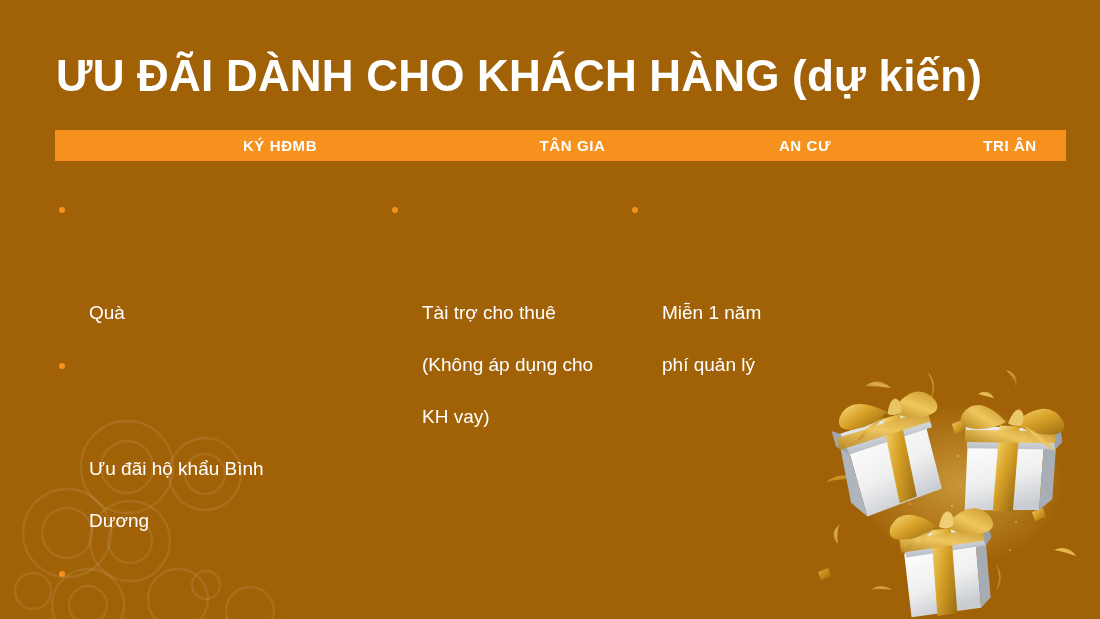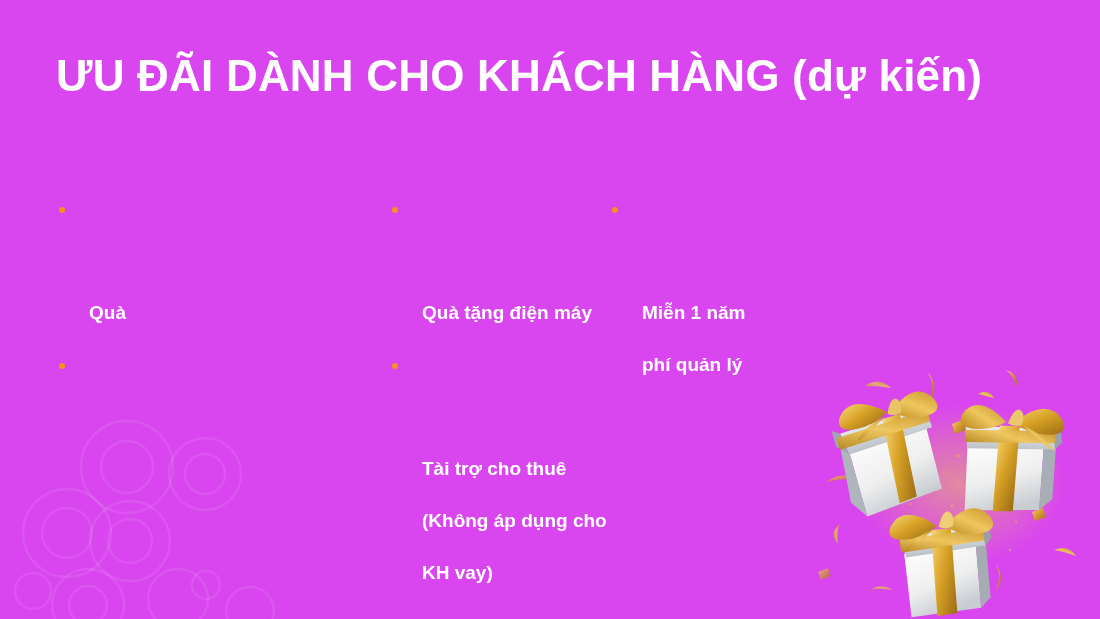--- a/index.html
+++ b/index.html
@@ -14,21 +14,21 @@
     background: #023355;
     font-family: "Liberation Sans", sans-serif;
     position: relative;
   }
 
   #slide {
     position: absolute;
     inset: 0;
     width: 1100px;
     height: 619px;
-    background: #d946ef;
+    background: #a16207;
     overflow: hidden;
   }
 
   
   #rings {
     position: absolute;
     left: 0;
     bottom: 0;
     width: 300px;
     height: 220px;
@@ -85,29 +85,29 @@
   .col-head.h2 { left: 680px;  width: 140px; }
   .col-head.h3 { left: 880px;  width: 150px; }
 
   
   .column {
     position: absolute;
     top: 183px;
   }
   .column.c0 { left: 55px;  width: 330px; }
   .column.c1 { left: 388px; width: 258px; }
-  .column.c2 { left: 608px; width: 196px; }
+  .column.c2 { left: 628px; width: 196px; }
   .column.c3 { left: 844px; width: 225px; }
 
   .item {
     position: relative;
     padding-left: 34px;
     color: #ffffff;
     font-size: 19px;
-    font-weight: bold;
+    font-weight: normal;
     line-height: 52px;
     white-space: pre-line;
   }
 
   .item .dot {
     position: absolute;
     left: 4px;
     top: 24px;
     width: 6px;
     height: 6px;
@@ -248,38 +248,45 @@
       <path d="M2 28 L86 21 L87 33 L3 41Z" fill="url(#goldB)" opacity="0.95"></path>
       <path d="M40 16 q-32 -24 -46 -2 q-6 14 12 14 q20 0 34 -12Z" fill="url(#goldA)"></path>
       <path d="M48 16 q30 -28 46 -6 q8 14 -12 16 q-20 2 -34 -10Z" fill="url(#goldB)"></path>
       <path d="M42 17 q4 -15 10 -15 q7 3 4 15 q-7 4 -14 0Z" fill="#EFCE74"></path>
       <path d="M36 20 q-18 16 -28 18 q10 -14 28 -18Z" fill="url(#goldB)" opacity="0.85"></path>
     </g>
   </svg>
 
   <div id="title">ƯU ĐÃI DÀNH CHO KHÁCH HÀNG (dự kiến)</div>
 
+  <div id="header-bar">
+    <div class="col-head h0">KÝ HĐMB</div>
+    <div class="col-head h1">TÂN GIA</div>
+    <div class="col-head h2">AN CƯ</div>
+    <div class="col-head h3">TRI ÂN</div>
+  </div>
 
   <div class="column c0">
     <div class="item">
       <span class="dot"></span>
       <span>Quà</span>
     </div>
     <div class="item">
       <span class="dot"></span>
+      <span>Ưu đãi hộ khẩu Bình
+Dương</span>
+    </div>
+    <div class="item">
+      <span class="dot"></span>
       
     </div>
 
   </div>
 
   <div class="column c1">
-    <div class="item">
-      <span class="dot"></span>
-      <span>Quà tặng điện máy</span>
-    </div>
     <div class="item">
       <span class="dot"></span>
       <span>Tài trợ cho thuê
 (Không áp dụng cho
 KH vay)</span>
     </div>
   </div>
 
   <div class="column c2">
     <div class="item">

